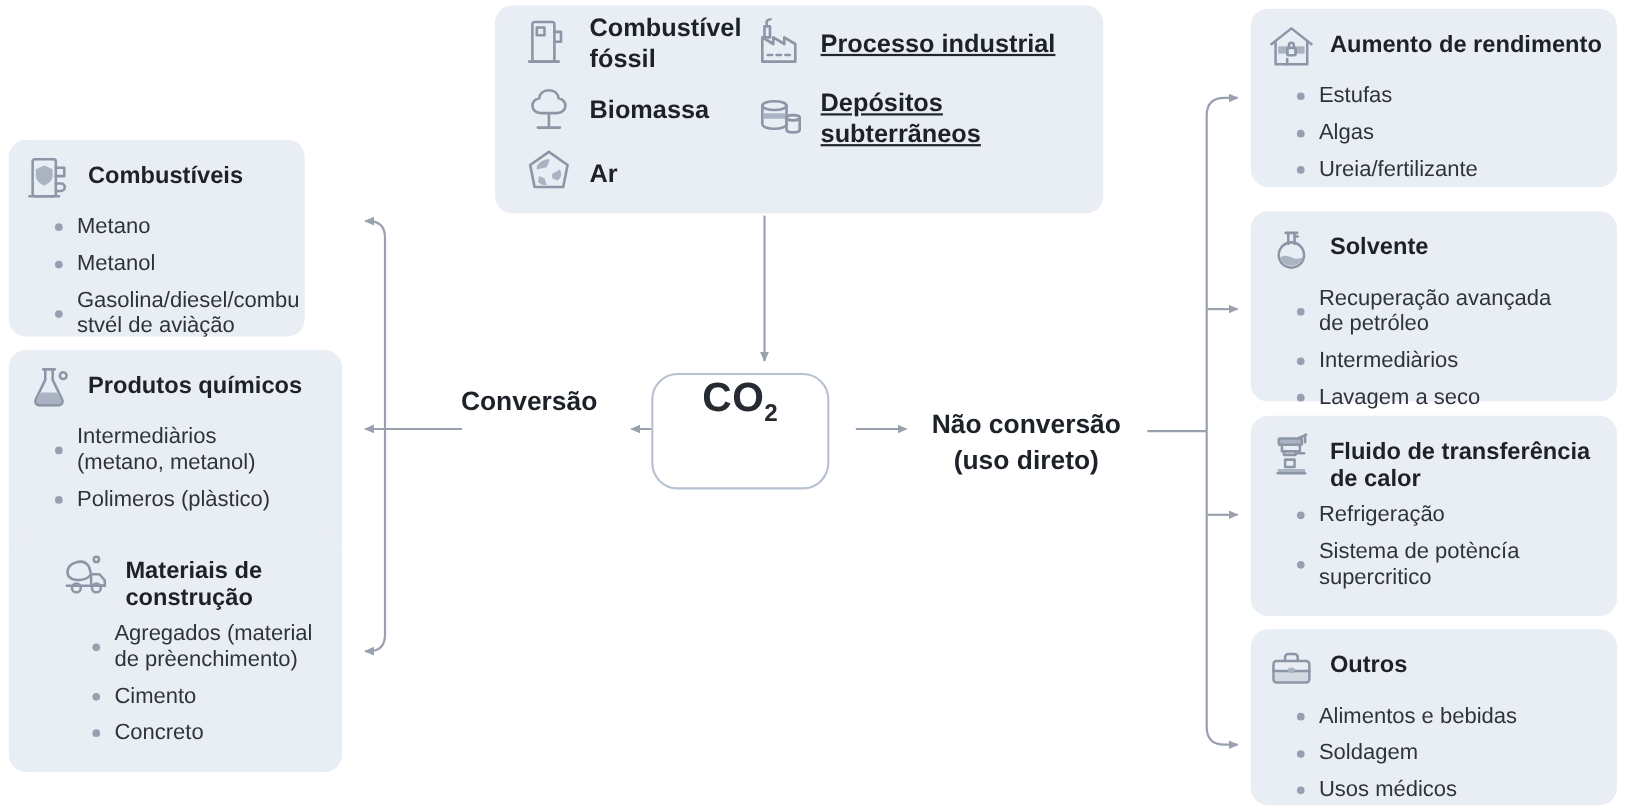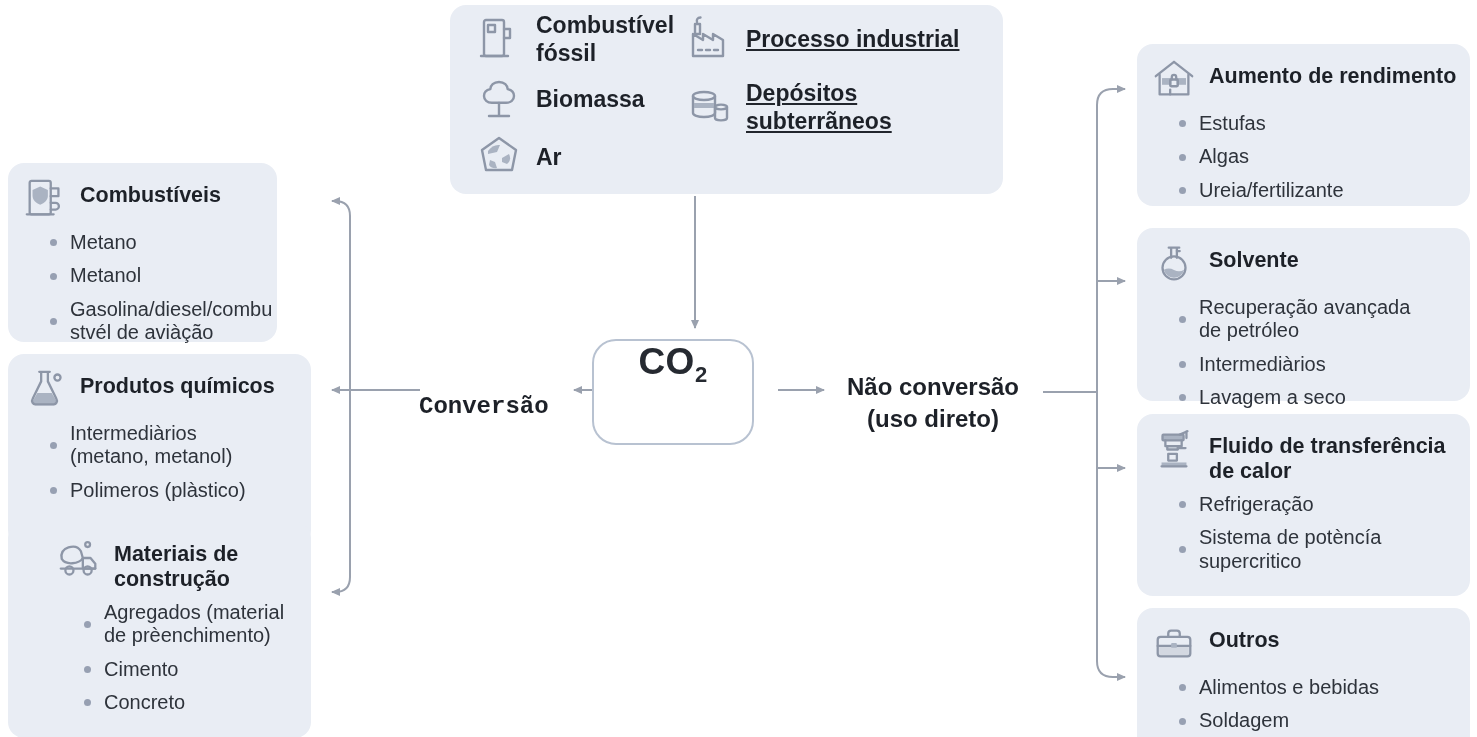--- a/index.html
+++ b/index.html
@@ -4,21 +4,20 @@
 <style>
   html,body{margin:0;padding:0;background:#ffffff;}
   .canvas{
     position:relative;width:1477px;height:737px;background:#ffffff;
     font-family:"Liberation Sans",sans-serif;color:#22262d;overflow:hidden;
   }
   .connectors{position:absolute;left:0;top:0;width:1477px;height:737px;pointer-events:none;}
   .card{
     position:absolute;background:#e9edf4;border-radius:16px;box-sizing:border-box;
     padding:12px 10px 10px 14px;
-    margin-top:36px;
   }
   .title-row{display:flex;gap:12px;align-items:flex-start;}
   .icon{flex:0 0 46px;width:46px;height:48px;display:flex;align-items:center;justify-content:center;}
   .icon svg{width:46px;height:46px;stroke:#8d96a7;stroke-width:2.4;fill:none;stroke-linecap:round;stroke-linejoin:round;}
   .card-title{
     font-weight:bold;font-size:21.5px;line-height:1.18;color:#1d2128;
     white-space:pre-line;padding-top:8px;
   }
   ul.items{list-style:none;margin:8px 0 0 0;padding:0 4px 0 28px;display:flex;flex-direction:column;gap:10px;}
   ul.items li{
@@ -38,21 +37,21 @@
   .src-row .icon svg{width:48px;height:48px;}
   .src-label{font-weight:bold;font-size:23px;line-height:1.22;color:#1d2128;white-space:pre-line;}
   
   .co2-box{
     position:absolute;left:592px;top:339px;width:158px;height:102px;background:#ffffff;
     border:2.5px solid #b8c2d1;border-radius:24px;display:flex;align-items:flex-start;justify-content:center;
   }
   .co2-text{font-weight:bold;font-size:37px;color:#262a31;letter-spacing:.5px;}
   .co2-text sub{font-size:22px;}
   .flow-label{position:absolute;font-weight:bold;font-size:24px;color:#1d2128;white-space:pre-line;}
-  .flow-label.conversao{left:419px;top:393px;font-family:Liberation Mono, monospace;}
+  .flow-label.conversao{left:419px;top:352px;}
   .flow-label.nao-conversao{left:833px;top:371px;width:200px;text-align:center;line-height:1.32;}
   .fill1{fill:#aab3c2;stroke:none;}
   .fill2{fill:#d3d8e1;stroke:none;}
 </style>
 </head>
 <body>
 
 <div class="canvas">
 
   <svg class="connectors" viewBox="0 0 1477 737">

